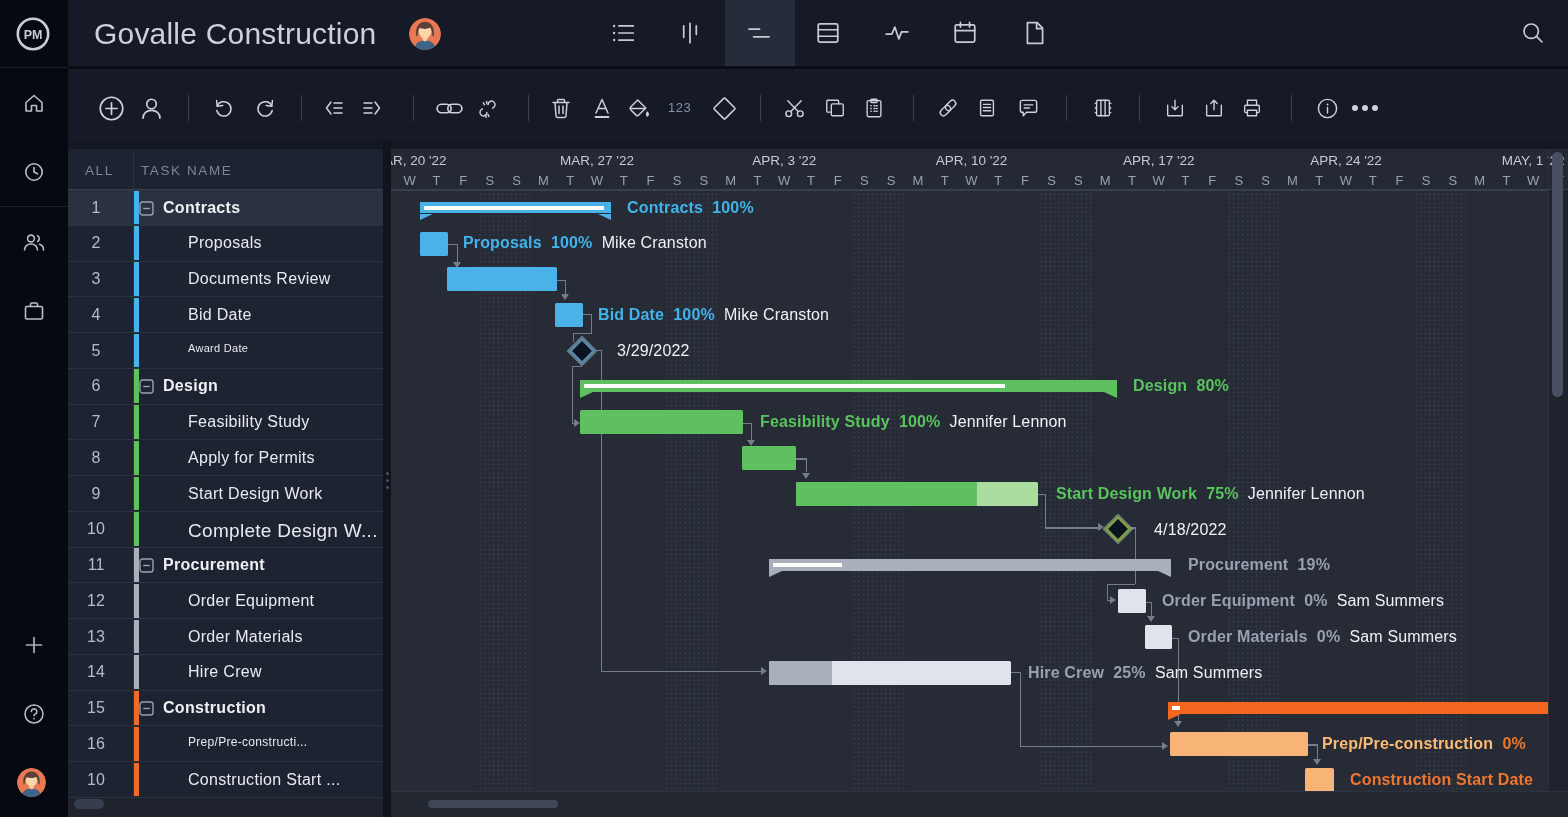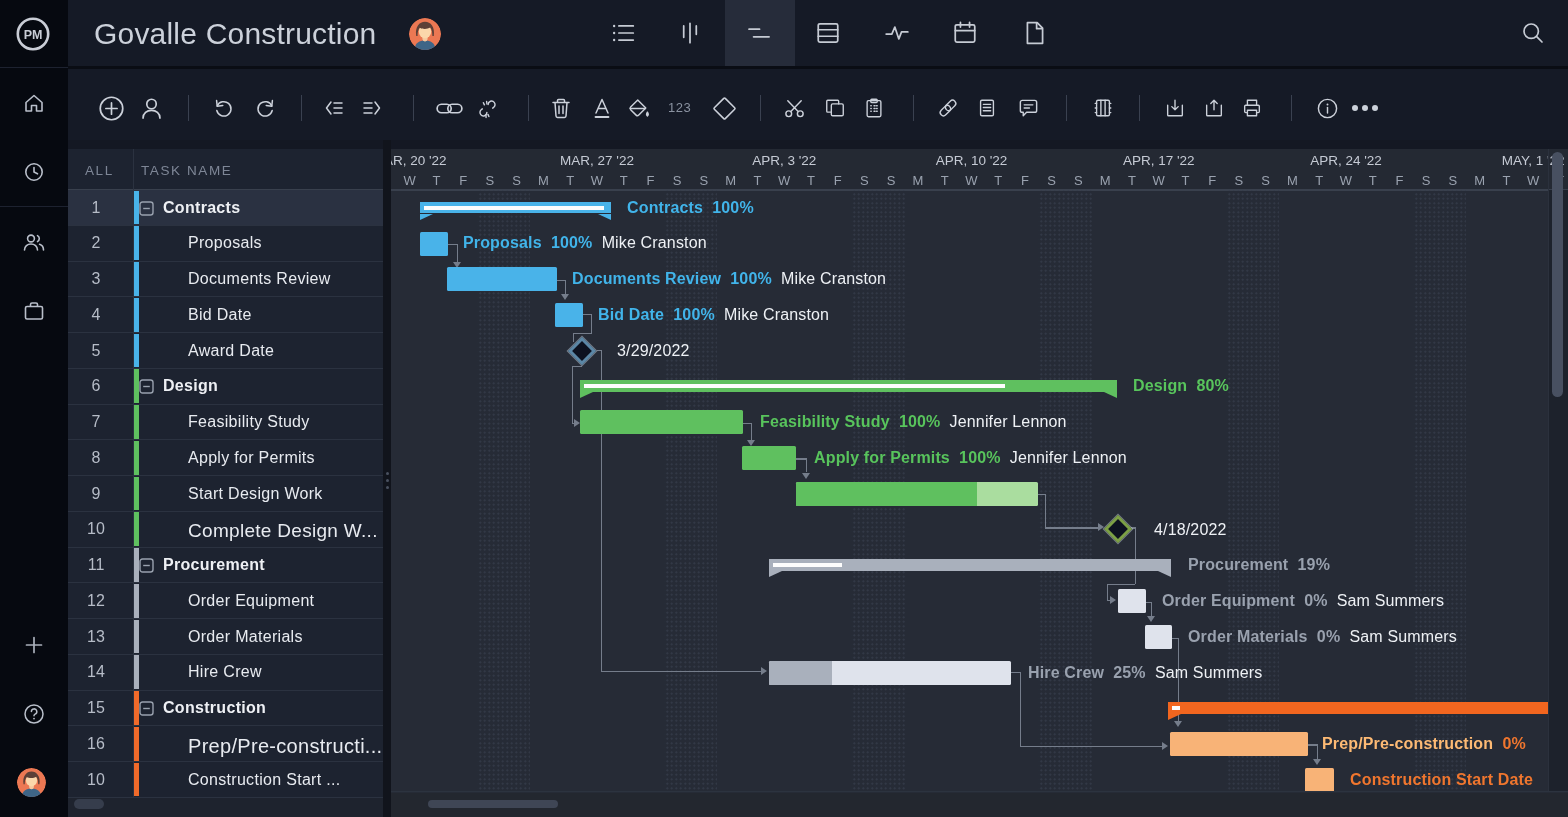--- a/index.html
+++ b/index.html
@@ -252,21 +252,21 @@
 <div class="abs" style="left:68px;top:270.00px;width:56px;text-align:center;font-size:16px;color:#b6bcc7">3</div>
 <div class="abs" style="left:134px;top:262.00px;width:5px;height:33.75px;background:#49b3e9"></div>
 <div class="abs" style="left:188px;top:270.00px;font-size:16px;color:#e8ebf0;letter-spacing:.3px">Documents Review</div>
 <div class="abs" style="left:68px;top:332.00px;width:315px;height:1px;background:#2b3240"></div>
 <div class="abs" style="left:68px;top:305.75px;width:56px;text-align:center;font-size:16px;color:#b6bcc7">4</div>
 <div class="abs" style="left:134px;top:297.75px;width:5px;height:33.75px;background:#49b3e9"></div>
 <div class="abs" style="left:188px;top:305.75px;font-size:16px;color:#e8ebf0;letter-spacing:.3px">Bid Date</div>
 <div class="abs" style="left:68px;top:367.75px;width:315px;height:1px;background:#2b3240"></div>
 <div class="abs" style="left:68px;top:341.50px;width:56px;text-align:center;font-size:16px;color:#b6bcc7">5</div>
 <div class="abs" style="left:134px;top:333.50px;width:5px;height:33.75px;background:#49b3e9"></div>
-<div class="abs" style="left:188px;top:341.50px;font-size:16px;color:#e8ebf0;letter-spacing:.3px">Award Date</div>
+<div class="abs" style="left:188px;top:341.50px;font-size:11px;color:#e8ebf0;letter-spacing:.3px">Award Date</div>
 <div class="abs" style="left:68px;top:403.50px;width:315px;height:1px;background:#2b3240"></div>
 <div class="abs" style="left:68px;top:377.25px;width:56px;text-align:center;font-size:16px;color:#b6bcc7">6</div>
 <div class="abs" style="left:134px;top:369.25px;width:5px;height:33.75px;background:#5fc05f"></div>
 <svg class="abs" style="left:139px;top:379.25px" width="15" height="15" viewBox="0 0 15 15" fill="none" stroke="#99a1ae" stroke-width="1.4">
       <rect x="1" y="1" width="13" height="13" rx="2.5"></rect>
       <path d="M4.2 7.5 H10.8"></path>
     </svg>
 <div class="abs" style="left:163px;top:377.25px;font-size:16px;font-weight:bold;color:#eef0f4;letter-spacing:.3px">Design</div>
 <div class="abs" style="left:68px;top:439.25px;width:315px;height:1px;background:#2b3240"></div>
 <div class="abs" style="left:68px;top:413.00px;width:56px;text-align:center;font-size:16px;color:#b6bcc7">7</div>
@@ -308,21 +308,21 @@
 <div class="abs" style="left:68px;top:699.00px;width:56px;text-align:center;font-size:16px;color:#b6bcc7">15</div>
 <div class="abs" style="left:134px;top:691.00px;width:5px;height:33.75px;background:#f06a2a"></div>
 <svg class="abs" style="left:139px;top:701.00px" width="15" height="15" viewBox="0 0 15 15" fill="none" stroke="#99a1ae" stroke-width="1.4">
       <rect x="1" y="1" width="13" height="13" rx="2.5"></rect>
       <path d="M4.2 7.5 H10.8"></path>
     </svg>
 <div class="abs" style="left:163px;top:699.00px;font-size:16px;font-weight:bold;color:#eef0f4;letter-spacing:.3px">Construction</div>
 <div class="abs" style="left:68px;top:761.00px;width:315px;height:1px;background:#2b3240"></div>
 <div class="abs" style="left:68px;top:734.75px;width:56px;text-align:center;font-size:16px;color:#b6bcc7">16</div>
 <div class="abs" style="left:134px;top:726.75px;width:5px;height:33.75px;background:#f06a2a"></div>
-<div class="abs" style="left:188px;top:734.75px;font-size:20px;color:#e8ebf0;letter-spacing:.3px">Prep/Pre-constructi...</div>
+<div class="abs" style="left:188px;top:734.75px;font-size:12px;color:#e8ebf0;letter-spacing:.3px">Prep/Pre-constructi...</div>
 <div class="abs" style="left:68px;top:796.75px;width:315px;height:1px;background:#2b3240"></div>
 <div class="abs" style="left:68px;top:770.50px;width:56px;text-align:center;font-size:16px;color:#b6bcc7">10</div>
 <div class="abs" style="left:134px;top:762.50px;width:5px;height:33.75px;background:#f06a2a"></div>
 <div class="abs" style="left:188px;top:770.50px;font-size:16px;color:#e8ebf0;letter-spacing:.3px">Construction Start ...</div>
 <div class="abs" style="left:68px;top:797.7px;width:315px;height:19.299999999999955px;background:#1e232e"></div>
 <div class="abs" style="left:74px;top:798.5px;width:30px;height:10px;border-radius:5px;background:#363d4c"></div>
 <div class="abs" style="left:391px;top:140px;width:1177px;height:677px;overflow:hidden">
 <div class="abs" style="left:-391px;top:-140px;width:1568px;height:817px">
 <div class="abs" style="left:329.7px;top:152.5px;width:160px;text-align:center;font-size:13.5px;color:#c5cad4">MAR, 20 '22</div>
 <div class="abs" style="left:517.0px;top:152.5px;width:160px;text-align:center;font-size:13.5px;color:#c5cad4">MAR, 27 '22</div>
@@ -453,26 +453,25 @@
 <div class="abs" style="left:1145.0px;top:624.8px;width:27.4px;height:24px;background:#dfe3ec;border-radius:1.5px"></div>
 <div class="abs" style="left:769.0px;top:660.5px;width:241.8px;height:24px;background:#dfe3ec;border-radius:1.5px"></div>
 <div class="abs" style="left:769.0px;top:660.5px;width:63.4px;height:24px;background:#a9b0bc;border-radius:1.5px 0 0 1.5px"></div>
 <div class="abs" style="left:1168.0px;top:702.2px;width:380.0px;height:11.8px;background:#f2661f"></div>
 <div class="abs" style="left:1168.0px;top:714.0px;width:0;height:0;border-top:6.5px solid #f2661f;border-right:13px solid transparent"></div>
 <div class="abs" style="left:1172.0px;top:706.1px;width:7.8px;height:4px;background:#fdfdfd"></div>
 <div class="abs" style="left:1170.3px;top:732.0px;width:137.3px;height:24px;background:#f8b377;border-radius:1.5px"></div>
 <div class="abs" style="left:1305.0px;top:767.8px;width:29.0px;height:24px;background:#f8b377;border-radius:1.5px"></div>
 <div class="blab" style="left:627.0px;top:198.7px"><span style="color:#41b4ea;font-weight:bold">Contracts&nbsp;&nbsp;</span><span style="color:#41b4ea;font-weight:bold">100%</span></div>
 <div class="blab" style="left:463.0px;top:234.4px"><span style="color:#41b4ea;font-weight:bold">Proposals&nbsp;&nbsp;</span><span style="color:#41b4ea;font-weight:bold">100%&nbsp;&nbsp;</span><span style="color:#eef1f5;font-weight:normal">Mike Cranston</span></div>
-<div class="blab" style="left:572.0px;top:270.2px"><span style="color:#41b4ea;font-weight:bold">Documents Review&nbsp;&nbsp;</span><span style="color:#41b4ea;font-weight:bold">100%&nbsp;&nbsp;</span><span style="color:#eef1f5;font-weight:normal">Mike Cranston</span></div>
 <div class="blab" style="left:598.0px;top:305.9px"><span style="color:#41b4ea;font-weight:bold">Bid Date&nbsp;&nbsp;</span><span style="color:#41b4ea;font-weight:bold">100%&nbsp;&nbsp;</span><span style="color:#eef1f5;font-weight:normal">Mike Cranston</span></div>
 <div class="blab" style="left:617.0px;top:341.7px"><span style="color:#eef1f5;font-weight:normal">3/29/2022</span></div>
 <div class="blab" style="left:1133.0px;top:377.4px"><span style="color:#58c45c;font-weight:bold">Design&nbsp;&nbsp;</span><span style="color:#58c45c;font-weight:bold">80%</span></div>
 <div class="blab" style="left:760.0px;top:413.2px"><span style="color:#58c45c;font-weight:bold">Feasibility Study&nbsp;&nbsp;</span><span style="color:#58c45c;font-weight:bold">100%&nbsp;&nbsp;</span><span style="color:#eef1f5;font-weight:normal">Jennifer Lennon</span></div>
-<div class="blab" style="left:814.0px;top:448.9px"><span style="color:#58c45c;font-weight:bold">Apply for Permits&nbsp;&nbsp;</span><span style="color:#58c45c;font-weight:bold">100%&nbsp;&nbsp;</span><span style="color:#eef1f5;font-weight:normal">Jennifer Lennon</span></div>
+<div class="blab" style="left:1056.0px;top:484.7px"><span style="color:#58c45c;font-weight:bold">Start Design Work&nbsp;&nbsp;</span><span style="color:#58c45c;font-weight:bold">75%&nbsp;&nbsp;</span><span style="color:#eef1f5;font-weight:normal">Jennifer Lennon</span></div>
 <div class="blab" style="left:1154.0px;top:520.5px"><span style="color:#eef1f5;font-weight:normal">4/18/2022</span></div>
 <div class="blab" style="left:1188.0px;top:556.2px"><span style="color:#99a1ae;font-weight:bold">Procurement&nbsp;&nbsp;</span><span style="color:#99a1ae;font-weight:bold">19%</span></div>
 <div class="blab" style="left:1162.0px;top:592.0px"><span style="color:#99a1ae;font-weight:bold">Order Equipment&nbsp;&nbsp;</span><span style="color:#99a1ae;font-weight:bold">0%&nbsp;&nbsp;</span><span style="color:#eef1f5;font-weight:normal">Sam Summers</span></div>
 <div class="blab" style="left:1188.0px;top:627.7px"><span style="color:#99a1ae;font-weight:bold">Order Materials&nbsp;&nbsp;</span><span style="color:#99a1ae;font-weight:bold">0%&nbsp;&nbsp;</span><span style="color:#eef1f5;font-weight:normal">Sam Summers</span></div>
 <div class="blab" style="left:1028.0px;top:663.5px"><span style="color:#99a1ae;font-weight:bold">Hire Crew&nbsp;&nbsp;</span><span style="color:#99a1ae;font-weight:bold">25%&nbsp;&nbsp;</span><span style="color:#eef1f5;font-weight:normal">Sam Summers</span></div>
 <div class="blab" style="left:1322.0px;top:735.0px"><span style="color:#fdba74;font-weight:bold">Prep/Pre-construction&nbsp;&nbsp;</span><span style="color:#f0762e;font-weight:bold">0%</span></div>
 <div class="blab" style="left:1350.0px;top:770.7px"><span style="color:#f0762e;font-weight:bold">Construction Start Date</span></div>
 <div class="abs" style="left:391px;top:791.3px;width:1177px;height:1.2px;background:#2c333f"></div>
 <div class="abs" style="left:391px;top:792.5px;width:1177px;height:24.5px;background:#23272f"></div>
 <div class="abs" style="left:428px;top:799.5px;width:130px;height:8.5px;border-radius:4px;background:#3f4655"></div>

